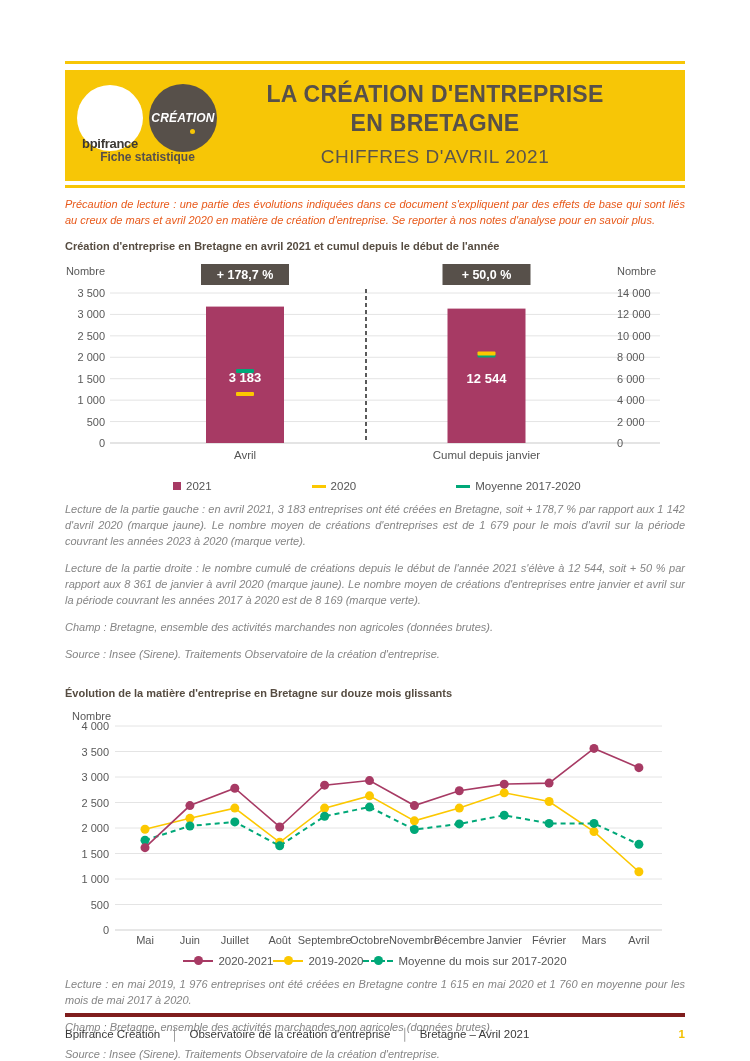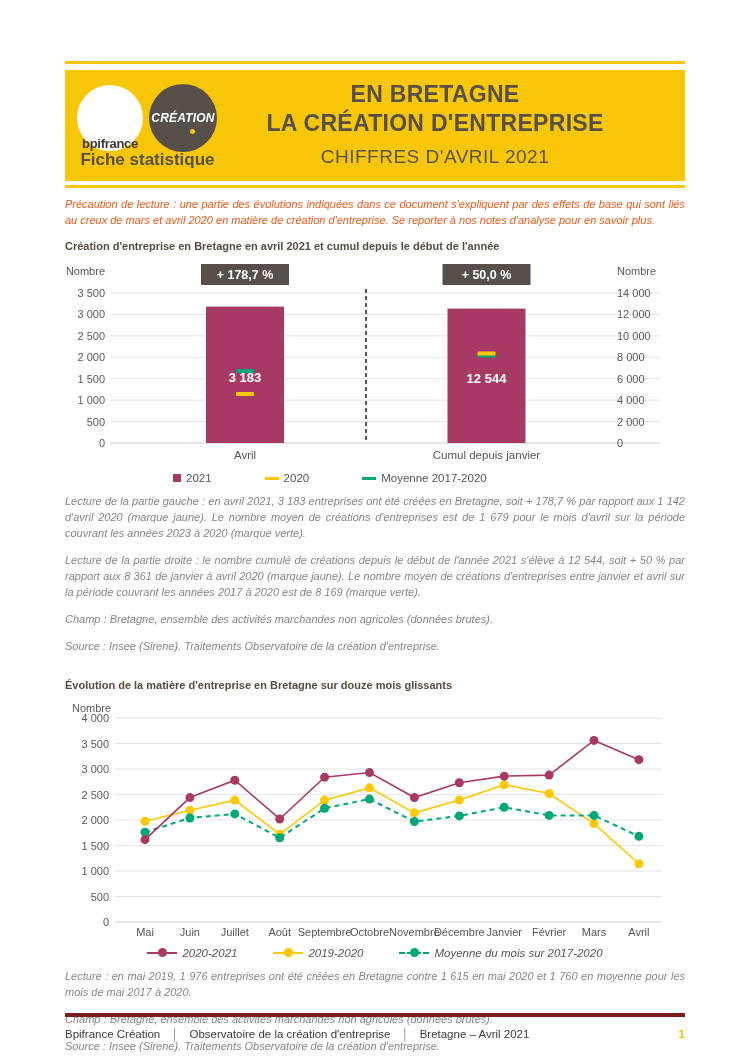--- a/index.html
+++ b/index.html
@@ -11,30 +11,30 @@
   .rule-bottom{margin-top:4px;}
   .banner{margin-top:6px;height:111px;background:#f7c606;position:relative;}
   .logo-white{position:absolute;left:12px;top:15px;width:66px;height:66px;border-radius:50%;
       background:#fff;display:flex;align-items:flex-end;justify-content:center;
       font-weight:bold;font-size:13px;color:#3d3935;letter-spacing:-0.3px;}
   .logo-dark{position:absolute;left:84px;top:14px;width:68px;height:68px;border-radius:50%;
       background:#57504a;display:flex;align-items:center;justify-content:center;
       font-weight:bold;font-size:12px;color:#fff;letter-spacing:0.2px;font-style:italic;}
   .logo-dot{position:absolute;left:41px;top:45px;width:5px;height:5px;border-radius:50%;background:#f7c606;}
   .tagline{position:absolute;left:0;top:80px;width:165px;text-align:center;
-      font-weight:bold;font-size:17px;color:#57504a;}
+      font-weight:bold;font-size:12px;color:#57504a;}
   .titles{position:absolute;left:120px;right:0;top:10px;text-align:center;color:#57504a;}
   .t1{font-weight:800;font-size:23px;line-height:29px;letter-spacing:0.3px;}
   .t2{font-size:19px;margin-top:8px;letter-spacing:0.5px;color:#5a544c;}
   .precaution{margin-top:9px;font-style:italic;font-size:11px;line-height:1.42;color:#e8591a;text-align:justify;}
   .section-title{margin-top:12px;font-weight:bold;font-size:11px;color:#564c41;}
   .chart-wrap{margin-top:5px;}
   .legend-row{display:flex;align-items:center;font-size:11.5px;color:#555;}
-  .legend1{margin-top:2px;padding-left:108px;gap:53px;}
-  .legend2{margin-top:1px;justify-content:center;gap:36px;font-style:italic;}
+  .legend1{margin-top:10px;padding-left:108px;gap:100px;}
+  .legend2{margin-top:1px;justify-content:center;}
   .legend-item{display:flex;align-items:center;gap:5px;}
   .lecture{font-style:italic;font-size:11px;line-height:1.45;color:#858585;text-align:justify;margin-top:10px;}
   .meta{font-style:italic;font-size:11px;line-height:1.45;color:#858585;margin-top:1px;}
   .meta.tight{margin-top:1px;}
   .section2{margin-top:24px;}
   .footer{position:absolute;left:65px;right:65px;top:1013px;border-top:4px solid #7f1d1d;
       padding-top:11px;display:flex;align-items:center;font-size:11.5px;color:#3a3a3a;}
   .footer .sep{margin:0 11px;color:#8a8a8a;}
   .page-num{margin-left:auto;font-weight:bold;color:#f3c000;}
   svg text{font-family:"Liberation Sans",sans-serif;}
@@ -49,22 +49,22 @@
     <div class="banner">
       <div class="logo-white">
         <span>bpifrance</span>
       </div>
       <div class="logo-dark">
         <span>CRÉATION</span>
         <span class="logo-dot"></span>
       </div>
       <div class="tagline">Fiche statistique</div>
       <div class="titles">
+        <div class="t1">LA CRÉATION D'ENTREPRISE</div>
         <div class="t1">EN BRETAGNE</div>
-        <div class="t1">LA CRÉATION D'ENTREPRISE</div>
         <div class="t2">CHIFFRES D'AVRIL 2021</div>
       </div>
     </div>
 
     <div class="rule rule-bottom"></div>
 
     <p class="precaution">Précaution de lecture : une partie des évolutions indiquées dans ce document s'expliquent par des effets de base qui sont liés au creux de mars et avril 2020 en matière de création d'entreprise. Se reporter à nos notes d'analyse pour en savoir plus.</p>
 
     <h2 class="section-title">Création d'entreprise en Bretagne en avril 2021 et cumul depuis le début de l'année</h2>
 

